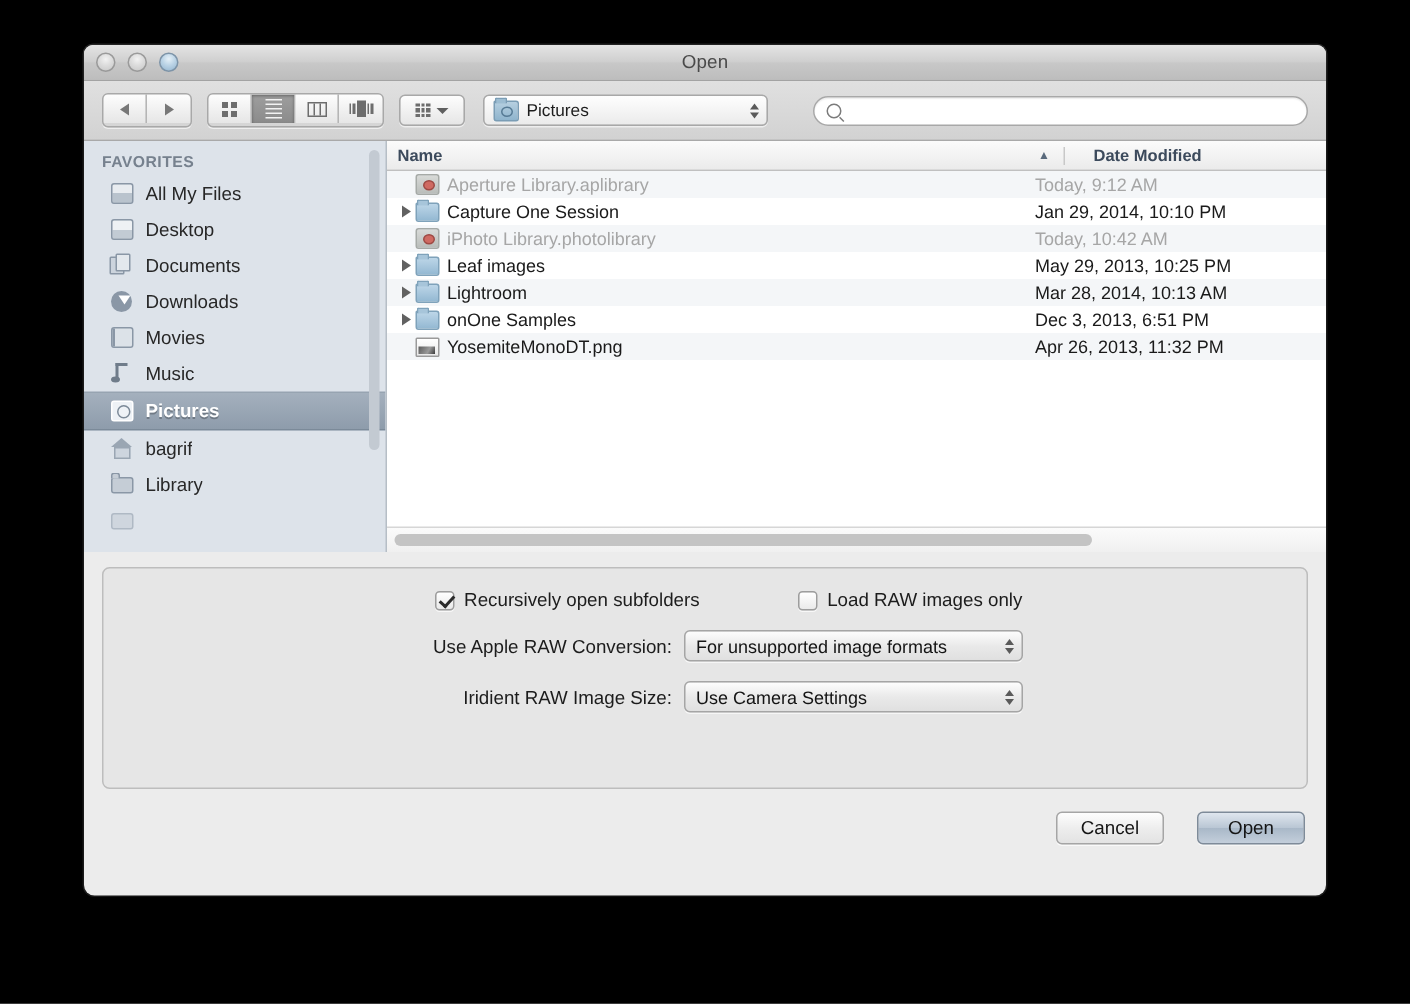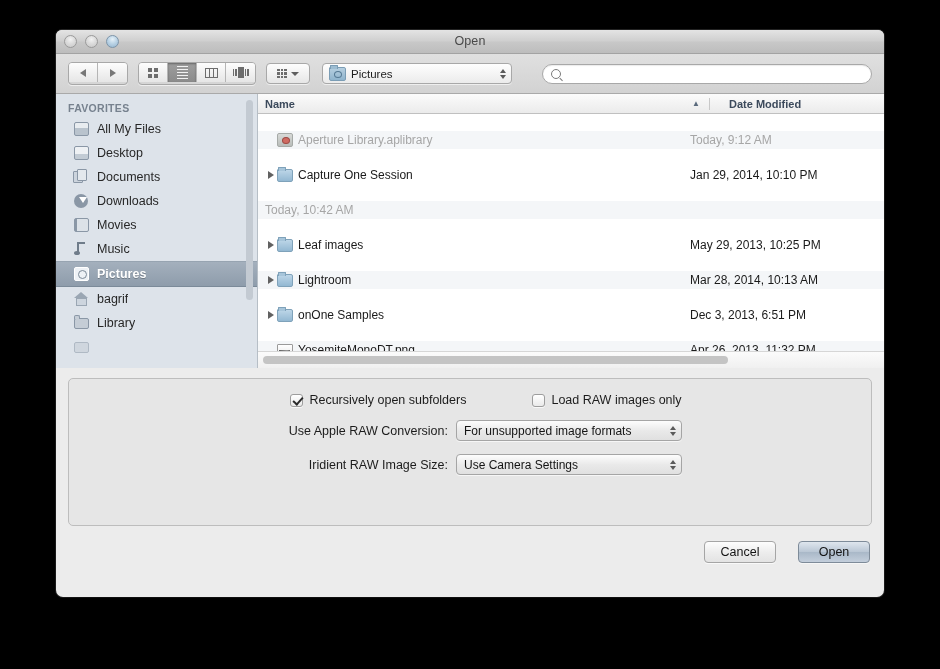--- a/index.html
+++ b/index.html
@@ -212,21 +212,21 @@
   .fl-header {
     display: flex; height: 19px; align-items: center;
     background: linear-gradient(to bottom, #fbfbfb 0%, #ebebeb 100%);
     border-bottom: 1px solid #c0c0c0;
     font-size: 11px; font-weight: bold; color: #3c4a5c;
   }
   .fl-header .c-name { flex: 1; padding-left: 7px; }
   .fl-header .c-sort { width: 26px; text-align: center; color: #5a6a7c; font-size: 8px; }
   .fl-header .c-date { width: 175px; padding-left: 19px; border-left: 1px solid #c8c8c8; box-sizing: border-box; }
 
-  .fl-row { display: flex; height: 18px; align-items: center; font-size: 12px; color: #1a1a1a; margin-top: 17px; }
+  .fl-row { display: flex; height: 18px; align-items: center; font-size: 12px; color: #1a1a1a; }
   .fl-row.alt { background: #f4f6f8; }
   .fl-row .c-name { flex: 1; display: flex; align-items: center; padding-left: 7px; box-sizing: border-box; }
   .fl-row .c-date { width: 201px; padding-left: 7px; box-sizing: border-box; color: #1a1a1a; }
   .fl-row.dim .c-name .fname, .fl-row.dim .c-date { color: #a6a6a6; }
 
   .disc {
     width: 12px; flex: none;
     display: flex; align-items: center; justify-content: center;
   }
   .disc i { width: 0; height: 0; border-top: 4px solid transparent; border-bottom: 4px solid transparent; border-left: 6px solid #616161; }
@@ -548,20 +548,25 @@
             <div class="c-name">
               <span class="disc">
                 <i></i>
               </span>
               <span class="ficon folder"></span>
               <span class="fname">Capture One Session</span>
             </div>
             <div class="c-date">Jan 29, 2014, 10:10 PM</div>
           </div>
           <div class="fl-row alt dim">
+            <div class="c-name">
+              <span class="disc empty"></span>
+              <span class="ficon lib"></span>
+              <span class="fname">iPhoto Library.photolibrary</span>
+            </div>
             <div class="c-date">Today, 10:42 AM</div>
           </div>
           <div class="fl-row">
             <div class="c-name">
               <span class="disc">
                 <i></i>
               </span>
               <span class="ficon folder"></span>
               <span class="fname">Leaf images</span>
             </div>

